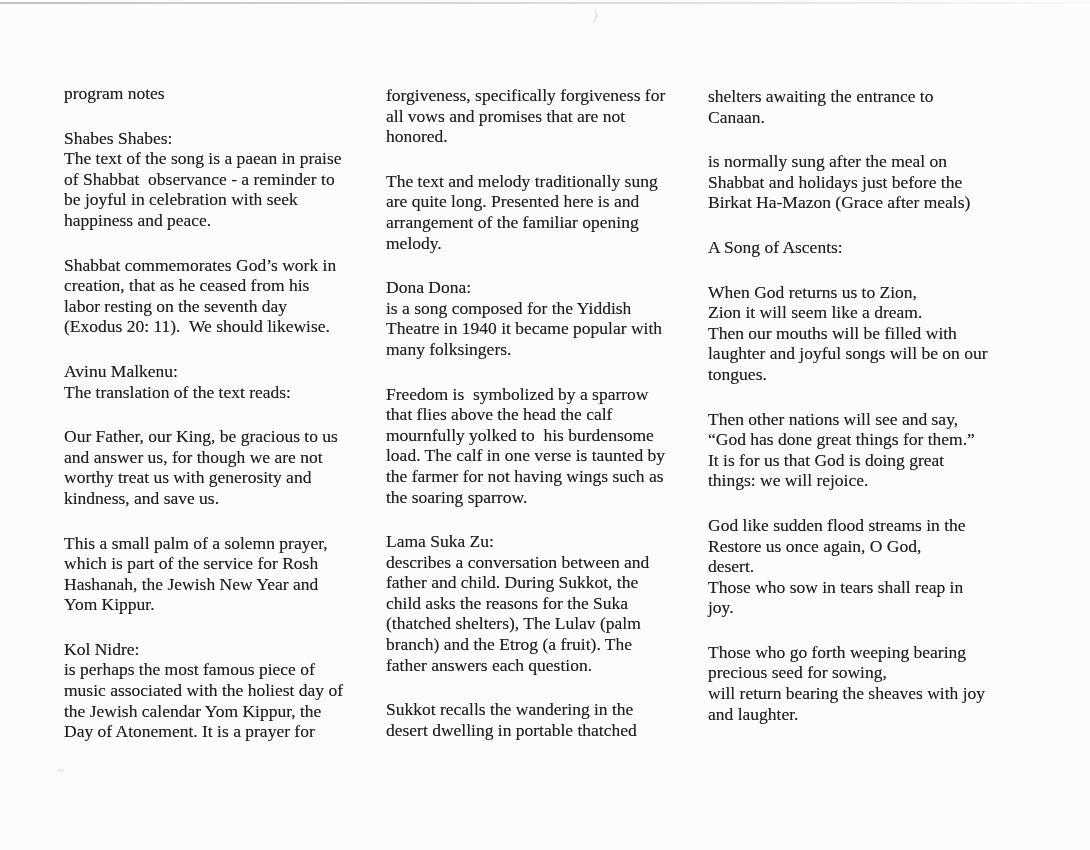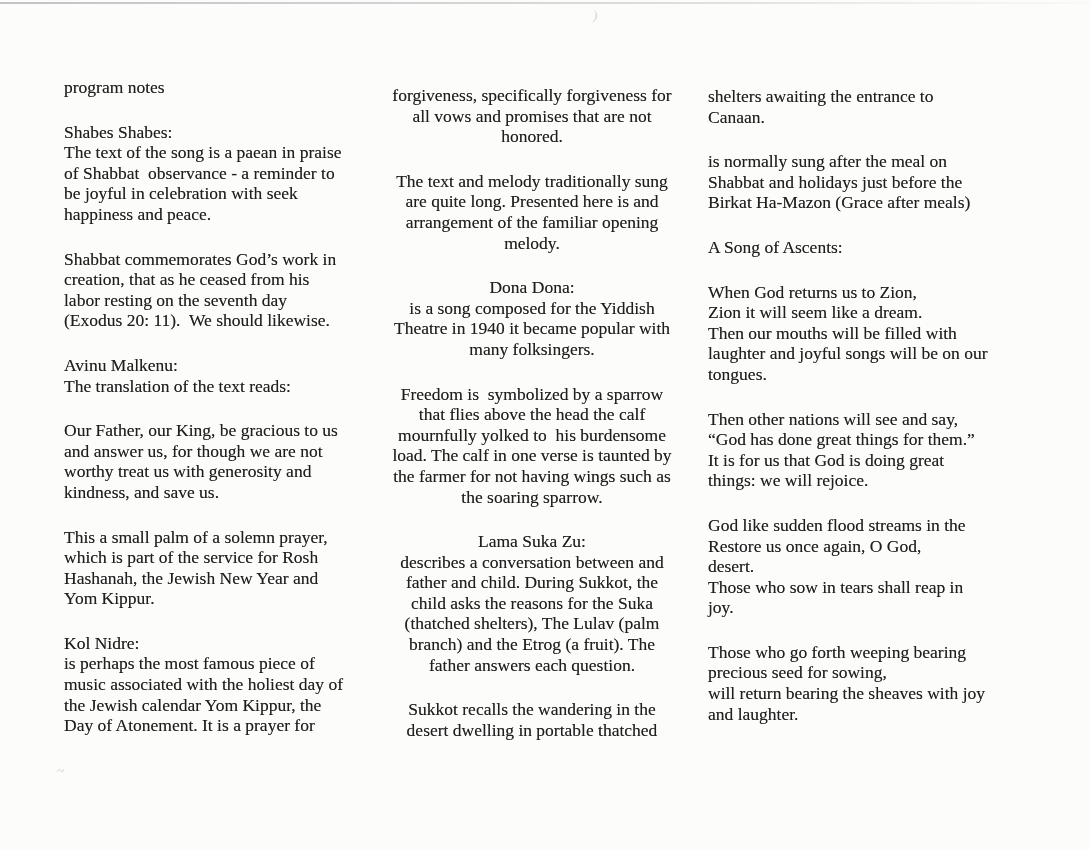--- a/index.html
+++ b/index.html
@@ -32,22 +32,22 @@
     opacity: 0.85;
   }
   .col {
     position: absolute;
     width: 292px;
     color: #1f1f1f;
     font-size: 17.5px;
     line-height: 20.6px;
     text-shadow: 0 0 0.5px rgba(25,25,25,0.5);
   }
-  .col-1 { left: 64px;  top: 77px; }
-  .col-2 { left: 386px; top: 85px; text-align: center; }
+  .col-1 { left: 64px;  top: 83px; }
+  .col-2 { left: 386px; top: 85px; }
   .col-3 { left: 708px; top: 86px; }
   .paragraph { margin: 0 0 24px 0; }
   .paragraph:last-child { margin-bottom: 12px; }
   .line { white-space: pre; }
   
   .artifact {
     position: absolute;
     color: #8d8f8f;
     pointer-events: none;
   }

